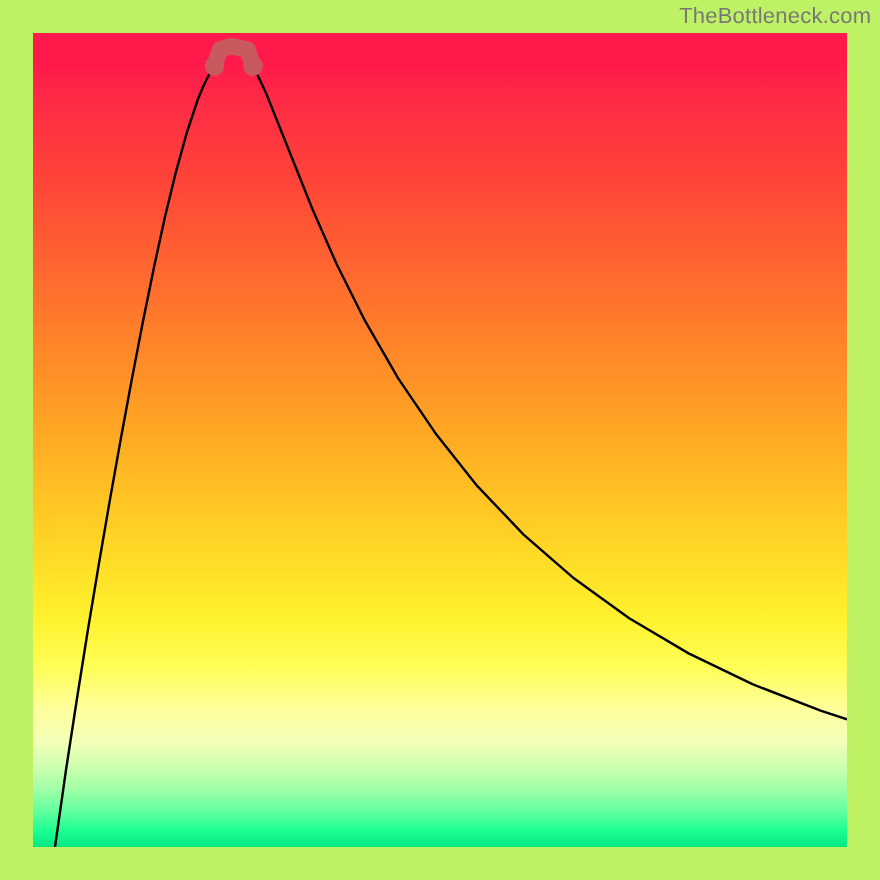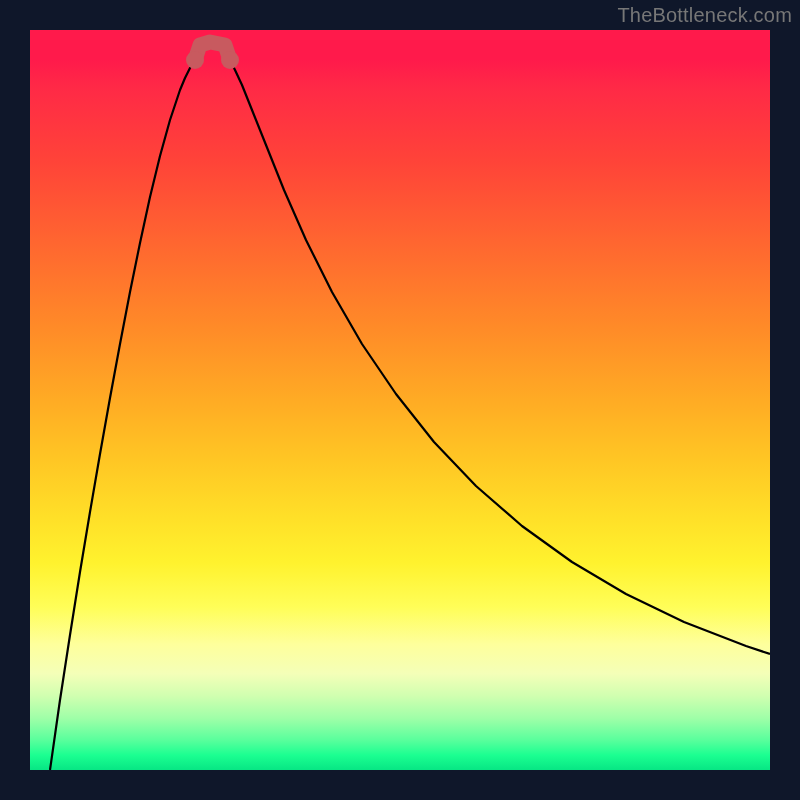--- a/index.html
+++ b/index.html
@@ -10,21 +10,21 @@
     background: #000;
     overflow: hidden;
     font-family: Arial, Helvetica, sans-serif;
   }
   .frame {
     position: absolute;
     top: 0;
     left: 0;
     width: 800px;
     height: 800px;
-    background: #0f172a;
+    background: #bef264;
   }
   .plot-area {
     position: absolute;
     top: 30px;
     left: 30px;
     width: 740px;
     height: 740px;
     overflow: hidden;
   }
   .gradient {

